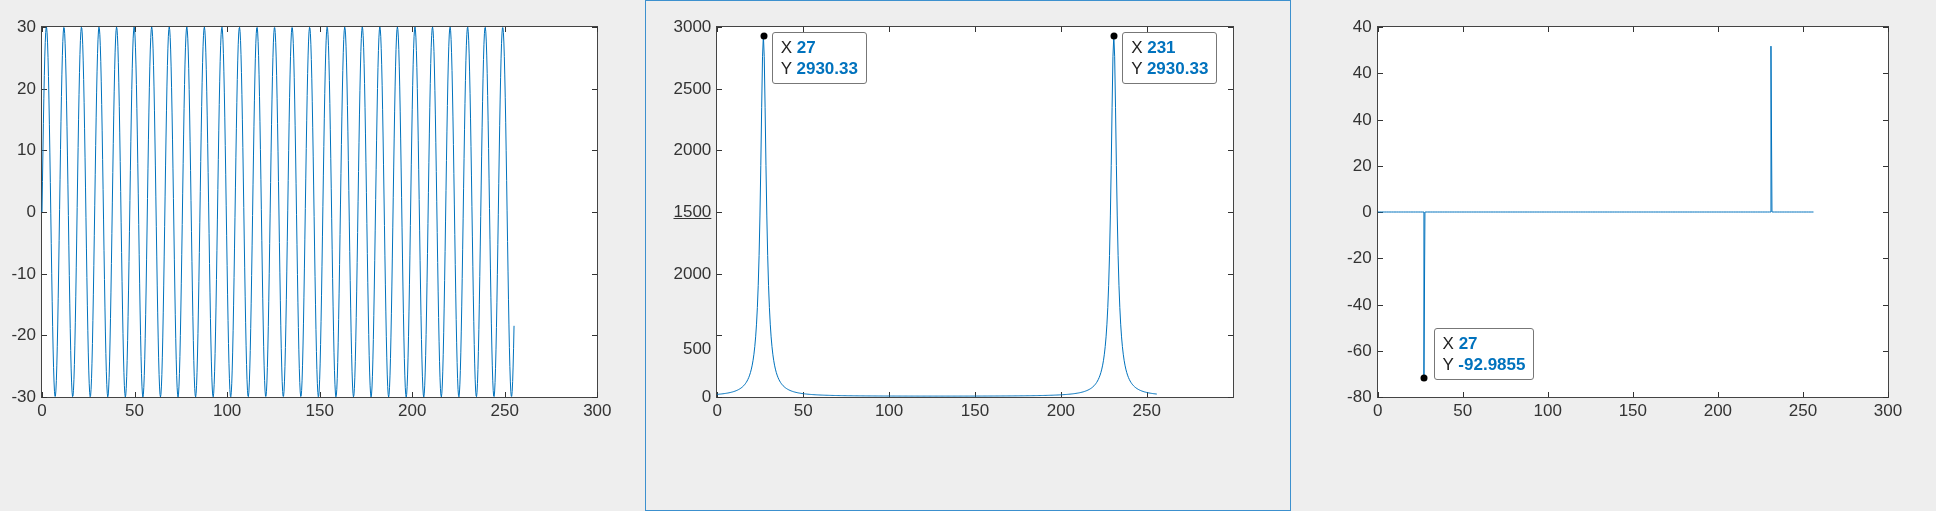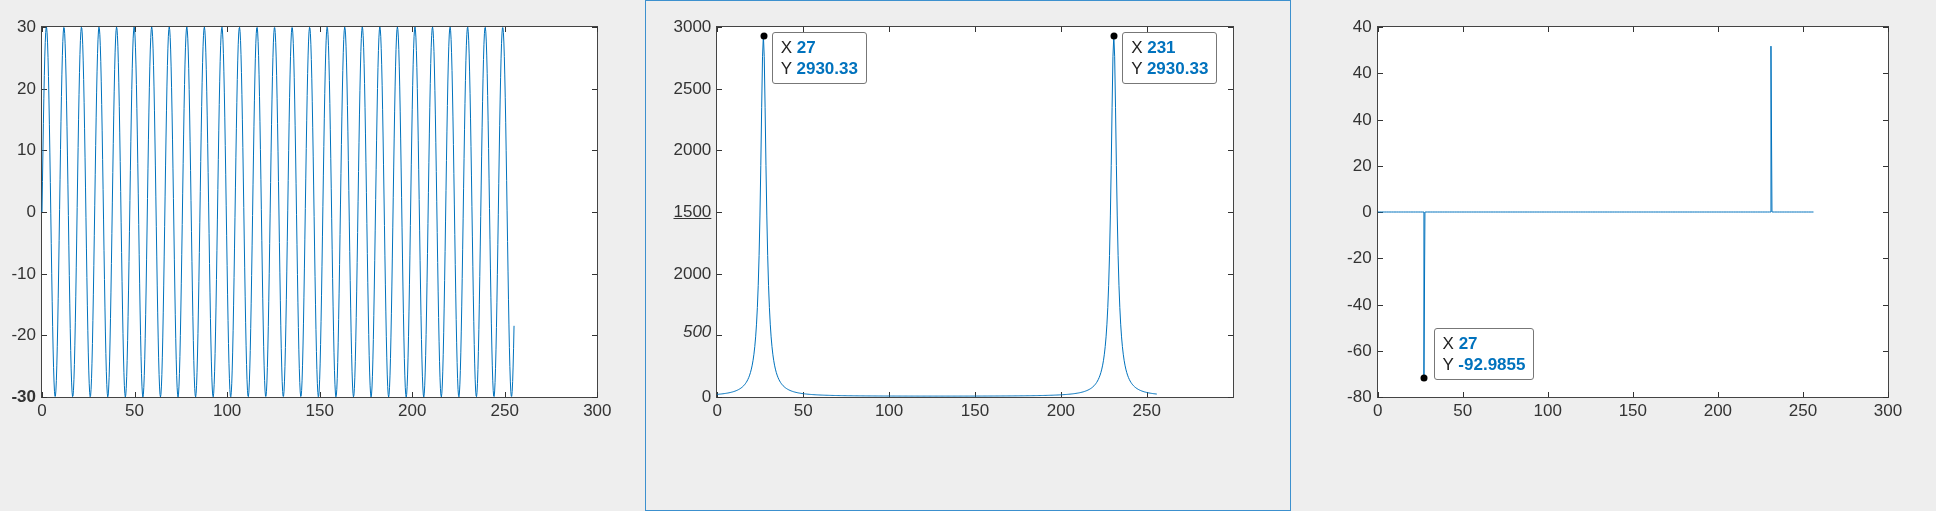--- a/index.html
+++ b/index.html
@@ -38,21 +38,21 @@
         <div class="tick" style="left: 370.222px; top: 0px; width: 1px; height: 5px;"></div>
         <div class="tick-label x" style="left: 370.222px;">200</div>
         <div class="tick" style="left: 462.778px; bottom: 0px; width: 1px; height: 5px;"></div>
         <div class="tick" style="left: 462.778px; top: 0px; width: 1px; height: 5px;"></div>
         <div class="tick-label x" style="left: 462.778px;">250</div>
         <div class="tick" style="left: 555.333px; bottom: 0px; width: 1px; height: 5px;"></div>
         <div class="tick" style="left: 555.333px; top: 0px; width: 1px; height: 5px;"></div>
         <div class="tick-label x" style="left: 555.333px;">300</div>
         <div class="tick" style="left: 0px; top: 370px; height: 1px; width: 5px;"></div>
         <div class="tick" style="right: 0px; top: 370px; height: 1px; width: 5px;"></div>
-        <div class="tick-label y" style="top: 370px; font-weight: bold;">-30</div>
+        <div class="tick-label y" style="top: 370px;">-30</div>
         <div class="tick" style="left: 0px; top: 308.333px; height: 1px; width: 5px;"></div>
         <div class="tick" style="right: 0px; top: 308.333px; height: 1px; width: 5px;"></div>
         <div class="tick-label y" style="top: 308.333px;">-20</div>
         <div class="tick" style="left: 0px; top: 246.667px; height: 1px; width: 5px;"></div>
         <div class="tick" style="right: 0px; top: 246.667px; height: 1px; width: 5px;"></div>
         <div class="tick-label y" style="top: 246.667px;">-10</div>
         <div class="tick" style="left: 0px; top: 185px; height: 1px; width: 5px;"></div>
         <div class="tick" style="right: 0px; top: 185px; height: 1px; width: 5px;"></div>
         <div class="tick-label y" style="top: 185px;">0</div>
         <div class="tick" style="left: 0px; top: 123.333px; height: 1px; width: 5px;"></div>
@@ -87,21 +87,21 @@
         <div class="tick" style="left: 343.556px; top: 0px; width: 1px; height: 5px;"></div>
         <div class="tick-label x" style="left: 343.556px;">200</div>
         <div class="tick" style="left: 429.444px; bottom: 0px; width: 1px; height: 5px;"></div>
         <div class="tick" style="left: 429.444px; top: 0px; width: 1px; height: 5px;"></div>
         <div class="tick-label x" style="left: 429.444px;">250</div>
         <div class="tick" style="left: 0px; top: 370px; height: 1px; width: 5px;"></div>
         <div class="tick" style="right: 0px; top: 370px; height: 1px; width: 5px;"></div>
         <div class="tick-label y" style="top: 370px;">0</div>
         <div class="tick" style="left: 0px; top: 308.333px; height: 1px; width: 5px;"></div>
         <div class="tick" style="right: 0px; top: 308.333px; height: 1px; width: 5px;"></div>
-        <div class="tick-label y" style="top: 305px; font-style: italic;">500</div>
+        <div class="tick-label y" style="top: 322px;">500</div>
         <div class="tick" style="left: 0px; top: 246.667px; height: 1px; width: 5px;"></div>
         <div class="tick" style="right: 0px; top: 246.667px; height: 1px; width: 5px;"></div>
         <div class="tick-label y" style="top: 246.667px;">2000</div>
         <div class="tick" style="left: 0px; top: 185px; height: 1px; width: 5px;"></div>
         <div class="tick" style="right: 0px; top: 185px; height: 1px; width: 5px;"></div>
         <div class="tick-label y" style="top: 185px; text-decoration: underline;">1500</div>
         <div class="tick" style="left: 0px; top: 123.333px; height: 1px; width: 5px;"></div>
         <div class="tick" style="right: 0px; top: 123.333px; height: 1px; width: 5px;"></div>
         <div class="tick-label y" style="top: 123.333px;">2000</div>
         <div class="tick" style="left: 0px; top: 61.6667px; height: 1px; width: 5px;"></div>

